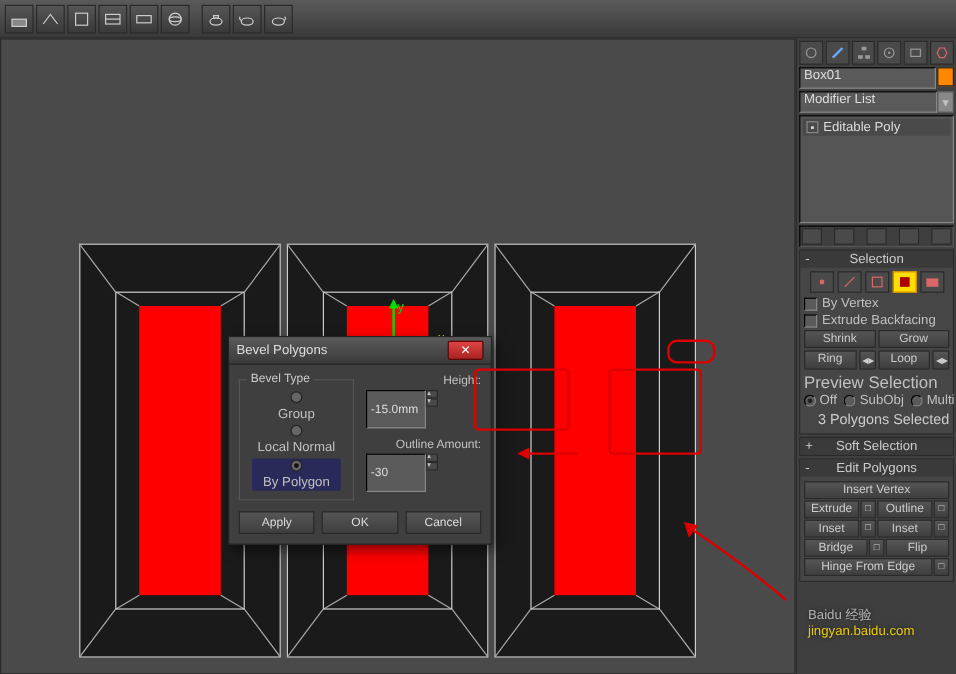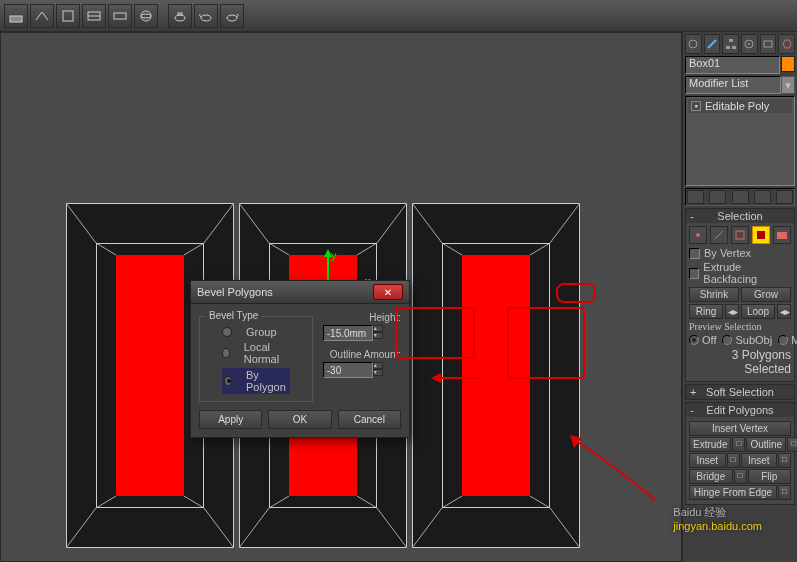--- a/index.html
+++ b/index.html
@@ -17,21 +17,21 @@
     .box1 { left: 0; top: 0; }
     .box2 { left: 173px; top: 0; }
     .box3 { left: 346px; top: 0; }
     .box-outer { position: absolute; inset: 0; border: 1px solid #ccc; background: #1a1a1a; }
     .box-inner { position: absolute; left: 30px; top: 40px; right: 30px; bottom: 40px; border: 1px solid #ccc; }
     .box-face { position: absolute; left: 50px; top: 52px; right: 50px; bottom: 52px; background: #ff0000; }
     .diag { position: absolute; inset: 0; }
     .diag line { stroke: #aaa; stroke-width: 1; }
     .gizmo { position: absolute; left: 322px; top: 216px; }
     
-    .panel { width: 115px; background: #3f3f3f; border-left: 1px solid #2a2a2a; display: flex; flex-direction: column; padding: 2px; gap: 2px; overflow: hidden; }
+    .panel { width: 134px; background: #3f3f3f; border-left: 1px solid #2a2a2a; display: flex; flex-direction: column; padding: 2px; gap: 2px; overflow: hidden; }
     .panel-toolbar { display: flex; gap: 2px; height: 20px; }
     .pt-btn { width: 20px; height: 20px; background: #4a4a4a; border: 1px solid #2a2a2a; display: flex; align-items: center; justify-content: center; }
     
     .name-field { display: flex; height: 18px; gap: 1px; }
     .name-input { flex: 1; background: #5a5a5a; border: 1px inset #333; padding: 0 3px; color: #ddd; }
     .color-swatch { width: 14px; height: 16px; background: #ff8800; border: 1px solid #222; }
     
     .mod-dropdown { display: flex; height: 18px; }
     .mod-dropdown .sel { flex: 1; background: #5a5a5a; border: 1px inset #333; padding: 0 3px; color: #ddd; }
     .mod-dropdown .arrow { width: 14px; background: #888; border: 1px solid #555; display: flex; align-items: center; justify-content: center; }
@@ -64,42 +64,42 @@
     .btn-row { display: flex; gap: 2px; margin: 2px 0; }
     .btn { flex: 1; background: linear-gradient(#555, #3f3f3f); border: 1px solid #2a2a2a; color: #ccc; padding: 1px 2px; text-align: center; font-size: 10px; cursor: pointer; }
     .btn-sm { width: 14px; flex: none; }
     
     .radio-row { display: flex; gap: 6px; font-size: 10px; margin: 2px 0; }
     .radio { display: flex; align-items: center; gap: 3px; }
     .radio-dot { width: 10px; height: 10px; border-radius: 50%; border: 1px inset #333; background: #5a5a5a; position: relative; }
     .radio-dot.checked::after { content: ''; position: absolute; left: 2px; top: 2px; width: 4px; height: 4px; border-radius: 50%; background: #222; }
     
     .info-text { text-align: right; font-size: 12px; color: #ccc; margin: 2px 0; }
-    .sidenote { font-size: 10px; margin: 2px 0; font-family: Liberation Serif, serif; }
+    .sidenote { font-size: 14px; margin: 2px 0; }
     
     .edit-row { display: flex; gap: 1px; margin: 1px 0; }
     .edit-btn { flex: 1; background: linear-gradient(#555, #3f3f3f); border: 1px solid #2a2a2a; color: #ccc; padding: 1px 3px; text-align: center; font-size: 10px; }
     .edit-sm { width: 13px; flex: none; font-size: 8px; }
     
     
     .dialog { position: absolute; left: 190px; top: 280px; width: 220px; background: #3f3f3f; border: 1px solid #222; box-shadow: 4px 4px 10px rgba(0,0,0,0.5); }
     .dlg-title { background: linear-gradient(#5a5a5a, #3a3a3a); padding: 3px 6px; color: #ddd; display: flex; justify-content: space-between; align-items: center; border-bottom: 1px solid #222; }
     .dlg-close { width: 30px; height: 16px; background: linear-gradient(#d44, #a22); border: 1px solid #600; border-radius: 2px; color: #fff; font-size: 10px; display: flex; align-items: center; justify-content: center; }
     .dlg-body { padding: 8px; display: flex; gap: 10px; }
     .dlg-left { flex: 1; }
     .dlg-right { flex: 1; }
     .grp { border: 1px solid #555; padding: 6px 6px 4px; position: relative; margin-top: 4px; }
     .grp-label { position: absolute; top: -7px; left: 6px; background: #3f3f3f; padding: 0 3px; font-size: 10px; color: #ccc; }
-    .dlg-radio { display: flex; align-items: center; gap: 14px; margin: 3px 16px; font-size: 10px; }
+    .dlg-radio { display: flex; align-items: center; gap: 3px; margin: 3px 4px; font-size: 10px; flex-direction: column; }
     .dlg-radio.sel { background: #2a2a5a; padding: 1px 2px; border-radius: 2px; }
     .drad { width: 10px; height: 10px; border-radius: 50%; border: 1px solid #222; background: #666; position: relative; }
     .drad.checked::after { content: ''; position: absolute; left: 2px; top: 2px; width: 4px; height: 4px; border-radius: 50%; background: #111; }
     .field-label { font-size: 10px; text-align: right; margin-bottom: 2px; }
     .dlg-spinner { display: flex; margin-bottom: 8px; }
-    .dlg-spinner input { width: 50px; background: #5a5a5a; border: 1px inset #333; color: #ddd; padding: 1px 3px; font-size: 10px; height: 16px; }
+    .dlg-spinner input { width: 50px; background: #5a5a5a; border: 1px inset #333; color: #ddd; padding: 1px 3px; font-size: 10px; height: 32px; }
     .dlg-buttons { display: flex; gap: 6px; padding: 0 8px 8px; justify-content: space-between; }
     .dlg-btn { flex: 1; background: linear-gradient(#555, #3f3f3f); border: 1px solid #2a2a2a; color: #ddd; padding: 3px; text-align: center; font-size: 10px; cursor: pointer; }
     
     .red-annot { position: absolute; border: 2px solid #d00; border-radius: 4px; pointer-events: none; }
     .red-arrow { position: absolute; pointer-events: none; }
     .watermark { position: absolute; right: 35px; bottom: 30px; color: rgba(255,255,255,0.6); font-size: 16px; pointer-events: none; text-shadow: 0 0 4px rgba(0,0,0,0.6); }
     .watermark .sub { font-size: 11px; color: rgba(255,220,0,0.9); }
   </style>
 </head>
 <body>

